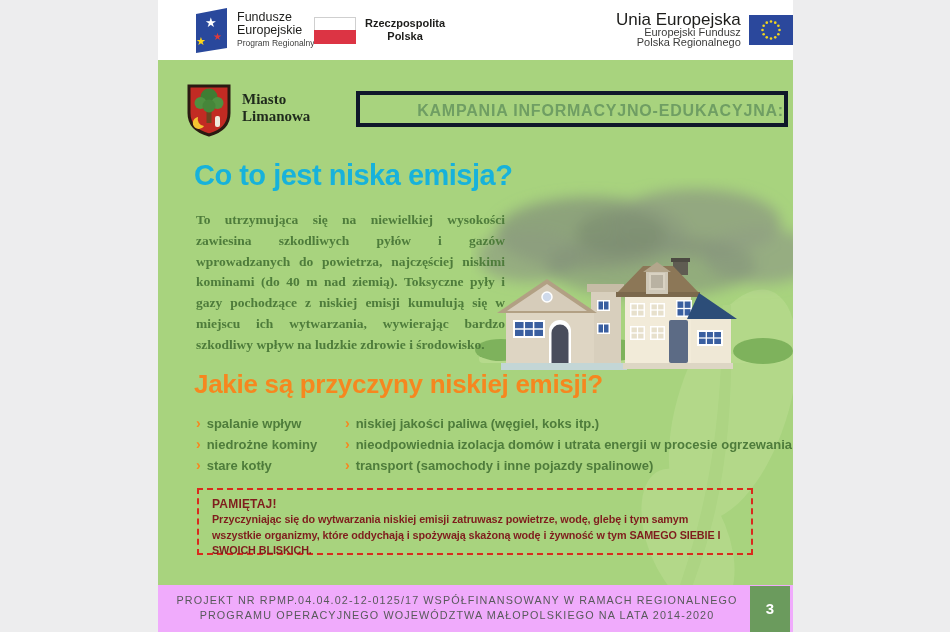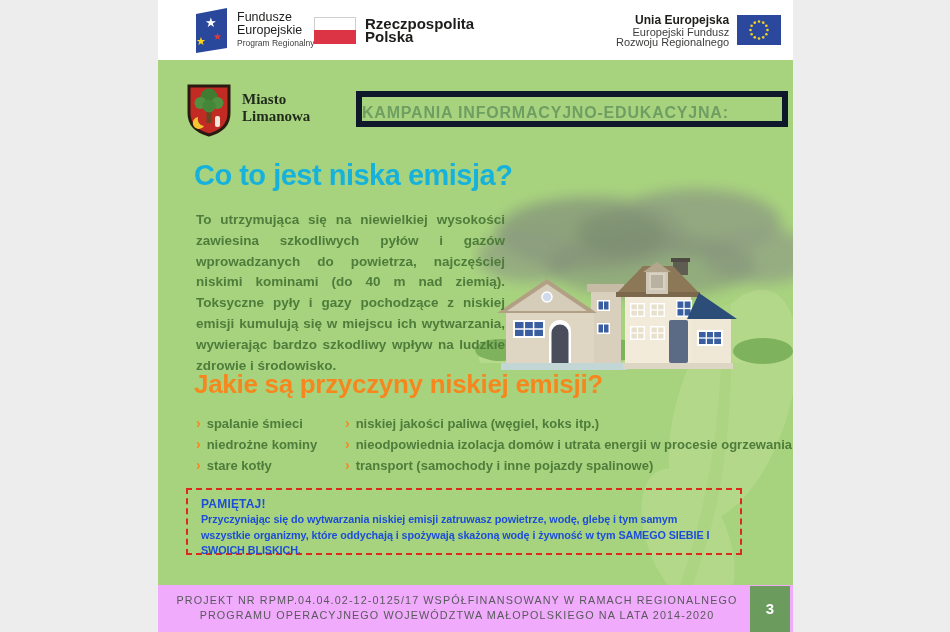--- a/index.html
+++ b/index.html
@@ -12,51 +12,51 @@
   .logo-band { position:absolute; left:0; top:0; width:635px; height:60px; background:#ffffff; }
   .logo { position:absolute; top:0; height:60px; display:flex; align-items:center; }
   .logo-fe   { left:34px; }
   .logo-pl   { left:156px; }
   .logo-mp   { left:308px; }
   .logo-eu   { left:458px; }
   .logo svg { display:block; }
   .fe-text { margin-left:7px; color:#1d1d1b; }
   .fe-text .l1 { font-size:12.5px; font-weight:normal; line-height:13px; }
   .fe-text .l3 { font-size:8.5px; line-height:12px; color:#3c3c3b; }
-  .pl-text { margin-left:9px; color:#1d1d1b; font-size:15px; font-weight:bold; line-height:13px; }
+  .pl-text { margin-left:9px; color:#1d1d1b; font-size:11px; font-weight:bold; line-height:13px;text-align:center; }
   .mp-text { margin-left:7px; color:#4c4c4e; font-size:15.5px; letter-spacing:0.8px; font-weight:500; }
   .eu-text { text-align:right; margin-right:8px; color:#1d1d1b; }
-  .eu-text .l1 { font-size:12px; font-weight:bold; line-height:14px; }
+  .eu-text .l1 { font-size:17px; font-weight:normal; line-height:14px; }
   .eu-text .l2, .eu-text .l3 { font-size:11px; line-height:10.5px; color:#3c3c3b; }
 
   
   .poster { position:absolute; left:0; top:60px; width:635px; height:525px; background:#a8d37e; overflow:hidden; }
   .leaf-watermark { position:absolute; right:-30px; bottom:-20px; width:220px; height:330px; }
   .crest { position:absolute; left:28px; top:23px; width:46px; height:55px; }
   .city-name { position:absolute; left:84px; top:31px; font-family:"Liberation Serif","DejaVu Serif",serif;
                font-weight:bold; font-size:15px; line-height:17px; color:#1f2a1c; }
   .campaign-box { position:absolute; left:198px; top:31px; width:432px; height:36px;
-                  border:6px solid #0f172a; color:#6f9e63; font-weight:bold; font-size:16px;
-                  letter-spacing:0.8px; text-align:left; line-height:32px; }
+                  border:4px solid #0f172a; color:#6f9e63; font-weight:bold; font-size:16px;
+                  letter-spacing:0.8px; text-align:right; line-height:32px; }
   .main-title { position:absolute; left:36px; top:99px; font-size:29px; font-weight:bold;
                 color:#17b2db; letter-spacing:-0.5px; }
   .intro { position:absolute; left:38px; top:150px; width:309px; font-size:13.5px; font-weight:bold;
-           line-height:20.8px; text-align:justify; color:#4e7c3b; }
+           line-height:20.8px; text-align:justify; color:#4e7c3b;font-family:Liberation Serif, serif; }
   .houses { position:absolute; left:313px; top:118px; width:322px; height:202px; }
   .causes-title { position:absolute; left:36px; top:309px; font-size:26px; font-weight:bold;
                   color:#f6871f; letter-spacing:-0.3px; }
   .causes-list { position:absolute; left:0; top:353px; width:635px; font-size:13px; font-weight:bold;
                  color:#4e7c3b; line-height:21px; white-space:nowrap; }
   .causes-col { position:absolute; top:0; }
   .causes-col.c1 { left:38px; }
   .causes-col.c2 { left:187px; }
   .cause-item { display:flex; }
   .bullet { color:#f6871f; font-weight:bold; margin-right:6px; font-size:14px; }
-  .reminder { position:absolute; left:28px; top:428px; width:556px; height:67px;
-              border:2px dashed #da2a1c; padding:7px 13px 0 13px; color:#1d4ed8; }
+  .reminder { position:absolute; left:39px; top:428px; width:556px; height:67px;
+              border:2px dashed #da2a1c; padding:7px 13px 0 13px; color:#7f1d1d; }
   .reminder-title { font-size:12px; font-weight:bold; line-height:15px; letter-spacing:0.2px; }
   .reminder-text { font-size:10.8px; font-weight:bold; line-height:15.5px; letter-spacing:-0.1px; }
 
   
   .footer { position:absolute; left:0; top:585px; width:635px; height:58px; background:#f0abfc; }
   .footer-text { position:absolute; left:0; top:8px; width:598px; text-align:center;
                  color:#58595b; font-size:10.8px; line-height:15px; letter-spacing:1.1px; }
   .page-square { position:absolute; left:592px; top:1px; width:40px; height:46px; background:#6b9b5d;
                  color:#ffffff; font-size:15px; font-weight:bold; text-align:center; line-height:46px; }
 </style>
@@ -90,21 +90,21 @@
           <div>Rzeczpospolita</div>
           <div>Polska</div>
         </div>
       </div>
 
 
       <div class="logo logo-eu">
         <div class="eu-text">
           <div class="l1">Unia Europejska</div>
           <div class="l2">Europejski Fundusz</div>
-          <div class="l3">Rozwoju Regionalnego</div>
+          <div class="l3">Polska Regionalnego</div>
         </div>
         <svg width="44" height="30" viewBox="0 0 44 30">
           <rect width="44" height="30" fill="#2b489c"></rect>
           <g fill="#f2d51e">
             <circle cx="22" cy="6.5" r="1.3"></circle>
               <circle cx="26.25" cy="7.64" r="1.3"></circle>
             <circle cx="29.36" cy="10.75" r="1.3"></circle>
               <circle cx="30.5" cy="15" r="1.3"></circle>
             <circle cx="29.36" cy="19.25" r="1.3"></circle>
               <circle cx="26.25" cy="22.36" r="1.3"></circle>
@@ -238,21 +238,21 @@
       <h1 class="main-title">Co to jest niska emisja?</h1>
 
       <p class="intro">To utrzymująca się na niewielkiej wysokości zawiesina szkodliwych pyłów i gazów wprowadzanych do powietrza, najczęściej niskimi kominami (do 40 m nad ziemią). Toksyczne pyły i gazy pochodzące z niskiej emisji kumulują się w miejscu ich wytwarzania, wywierając bardzo szkodliwy wpływ na ludzkie zdrowie i środowisko.</p>
 
       <h2 class="causes-title">Jakie są przyczyny niskiej emisji?</h2>
 
       <div class="causes-list">
         <div class="causes-col c1">
           <div class="cause-item">
             <span class="bullet">›</span>
-            <span>spalanie śmieci</span>
+            <span>spalanie wpływ</span>
           </div>
           <div class="cause-item">
             <span class="bullet">›</span>
             <span>niedrożne kominy</span>
           </div>
           <div class="cause-item">
             <span class="bullet">›</span>
             <span>stare kotły</span>
           </div>
         </div>

